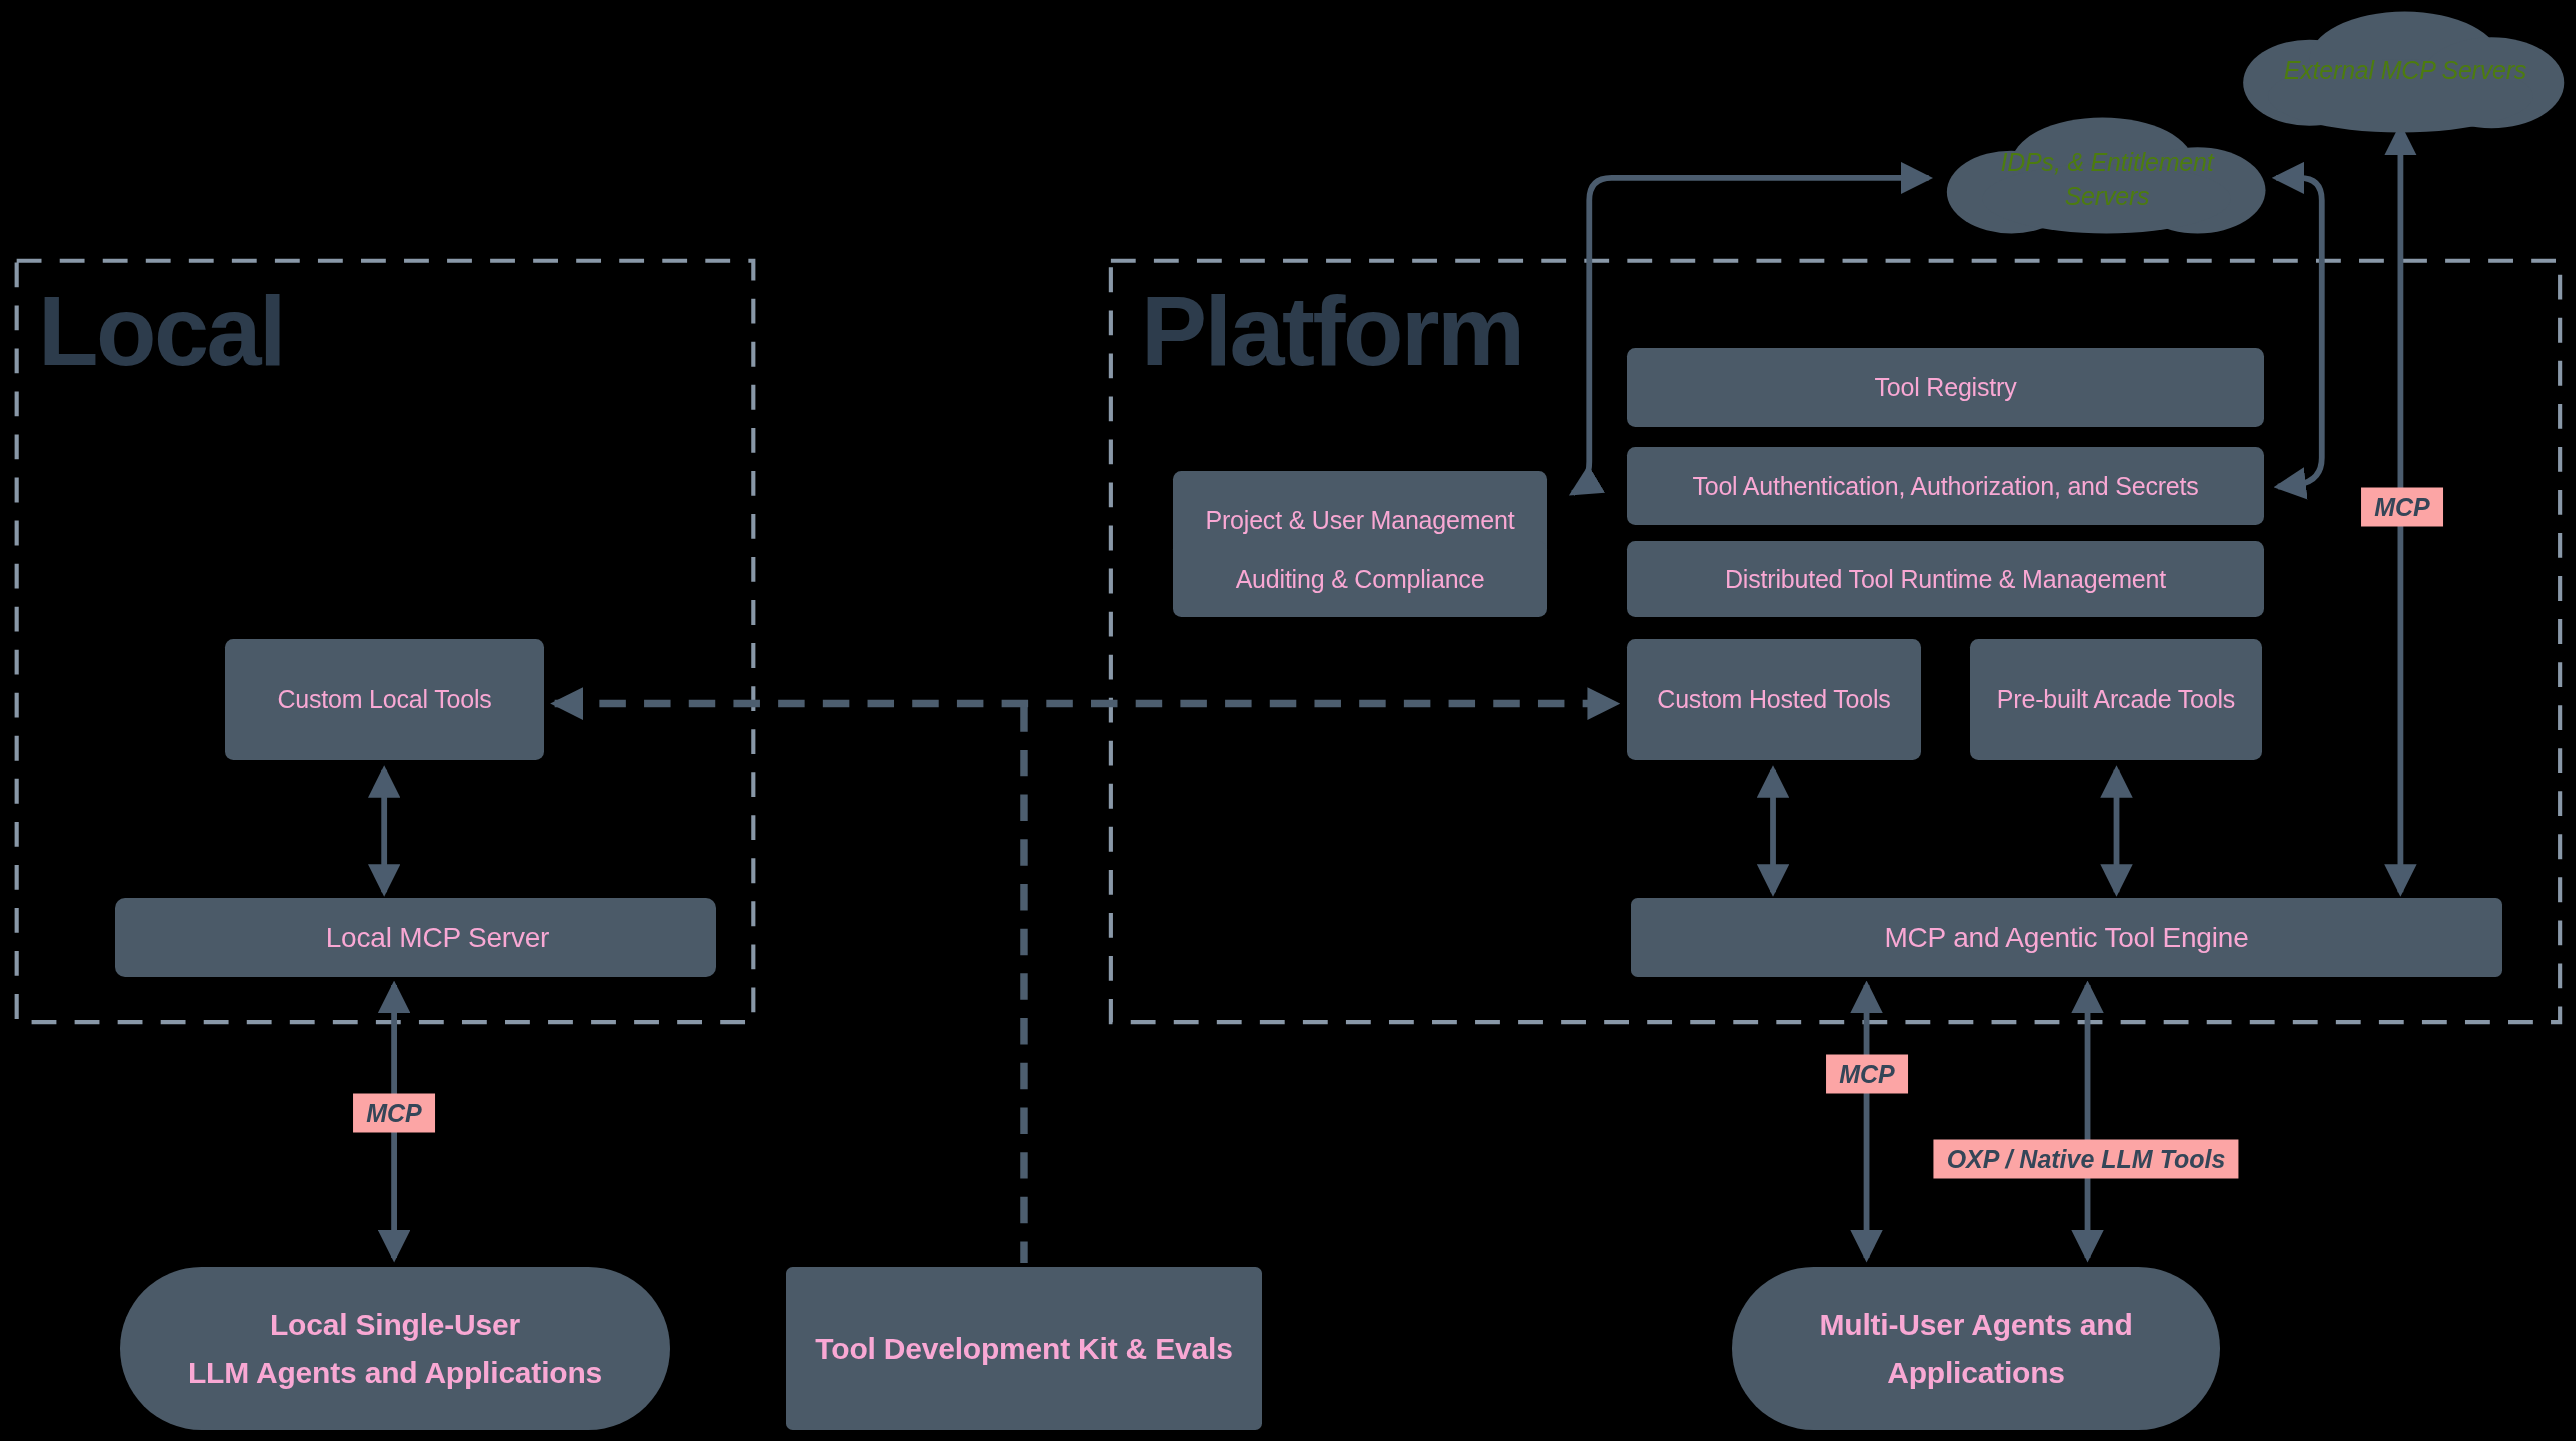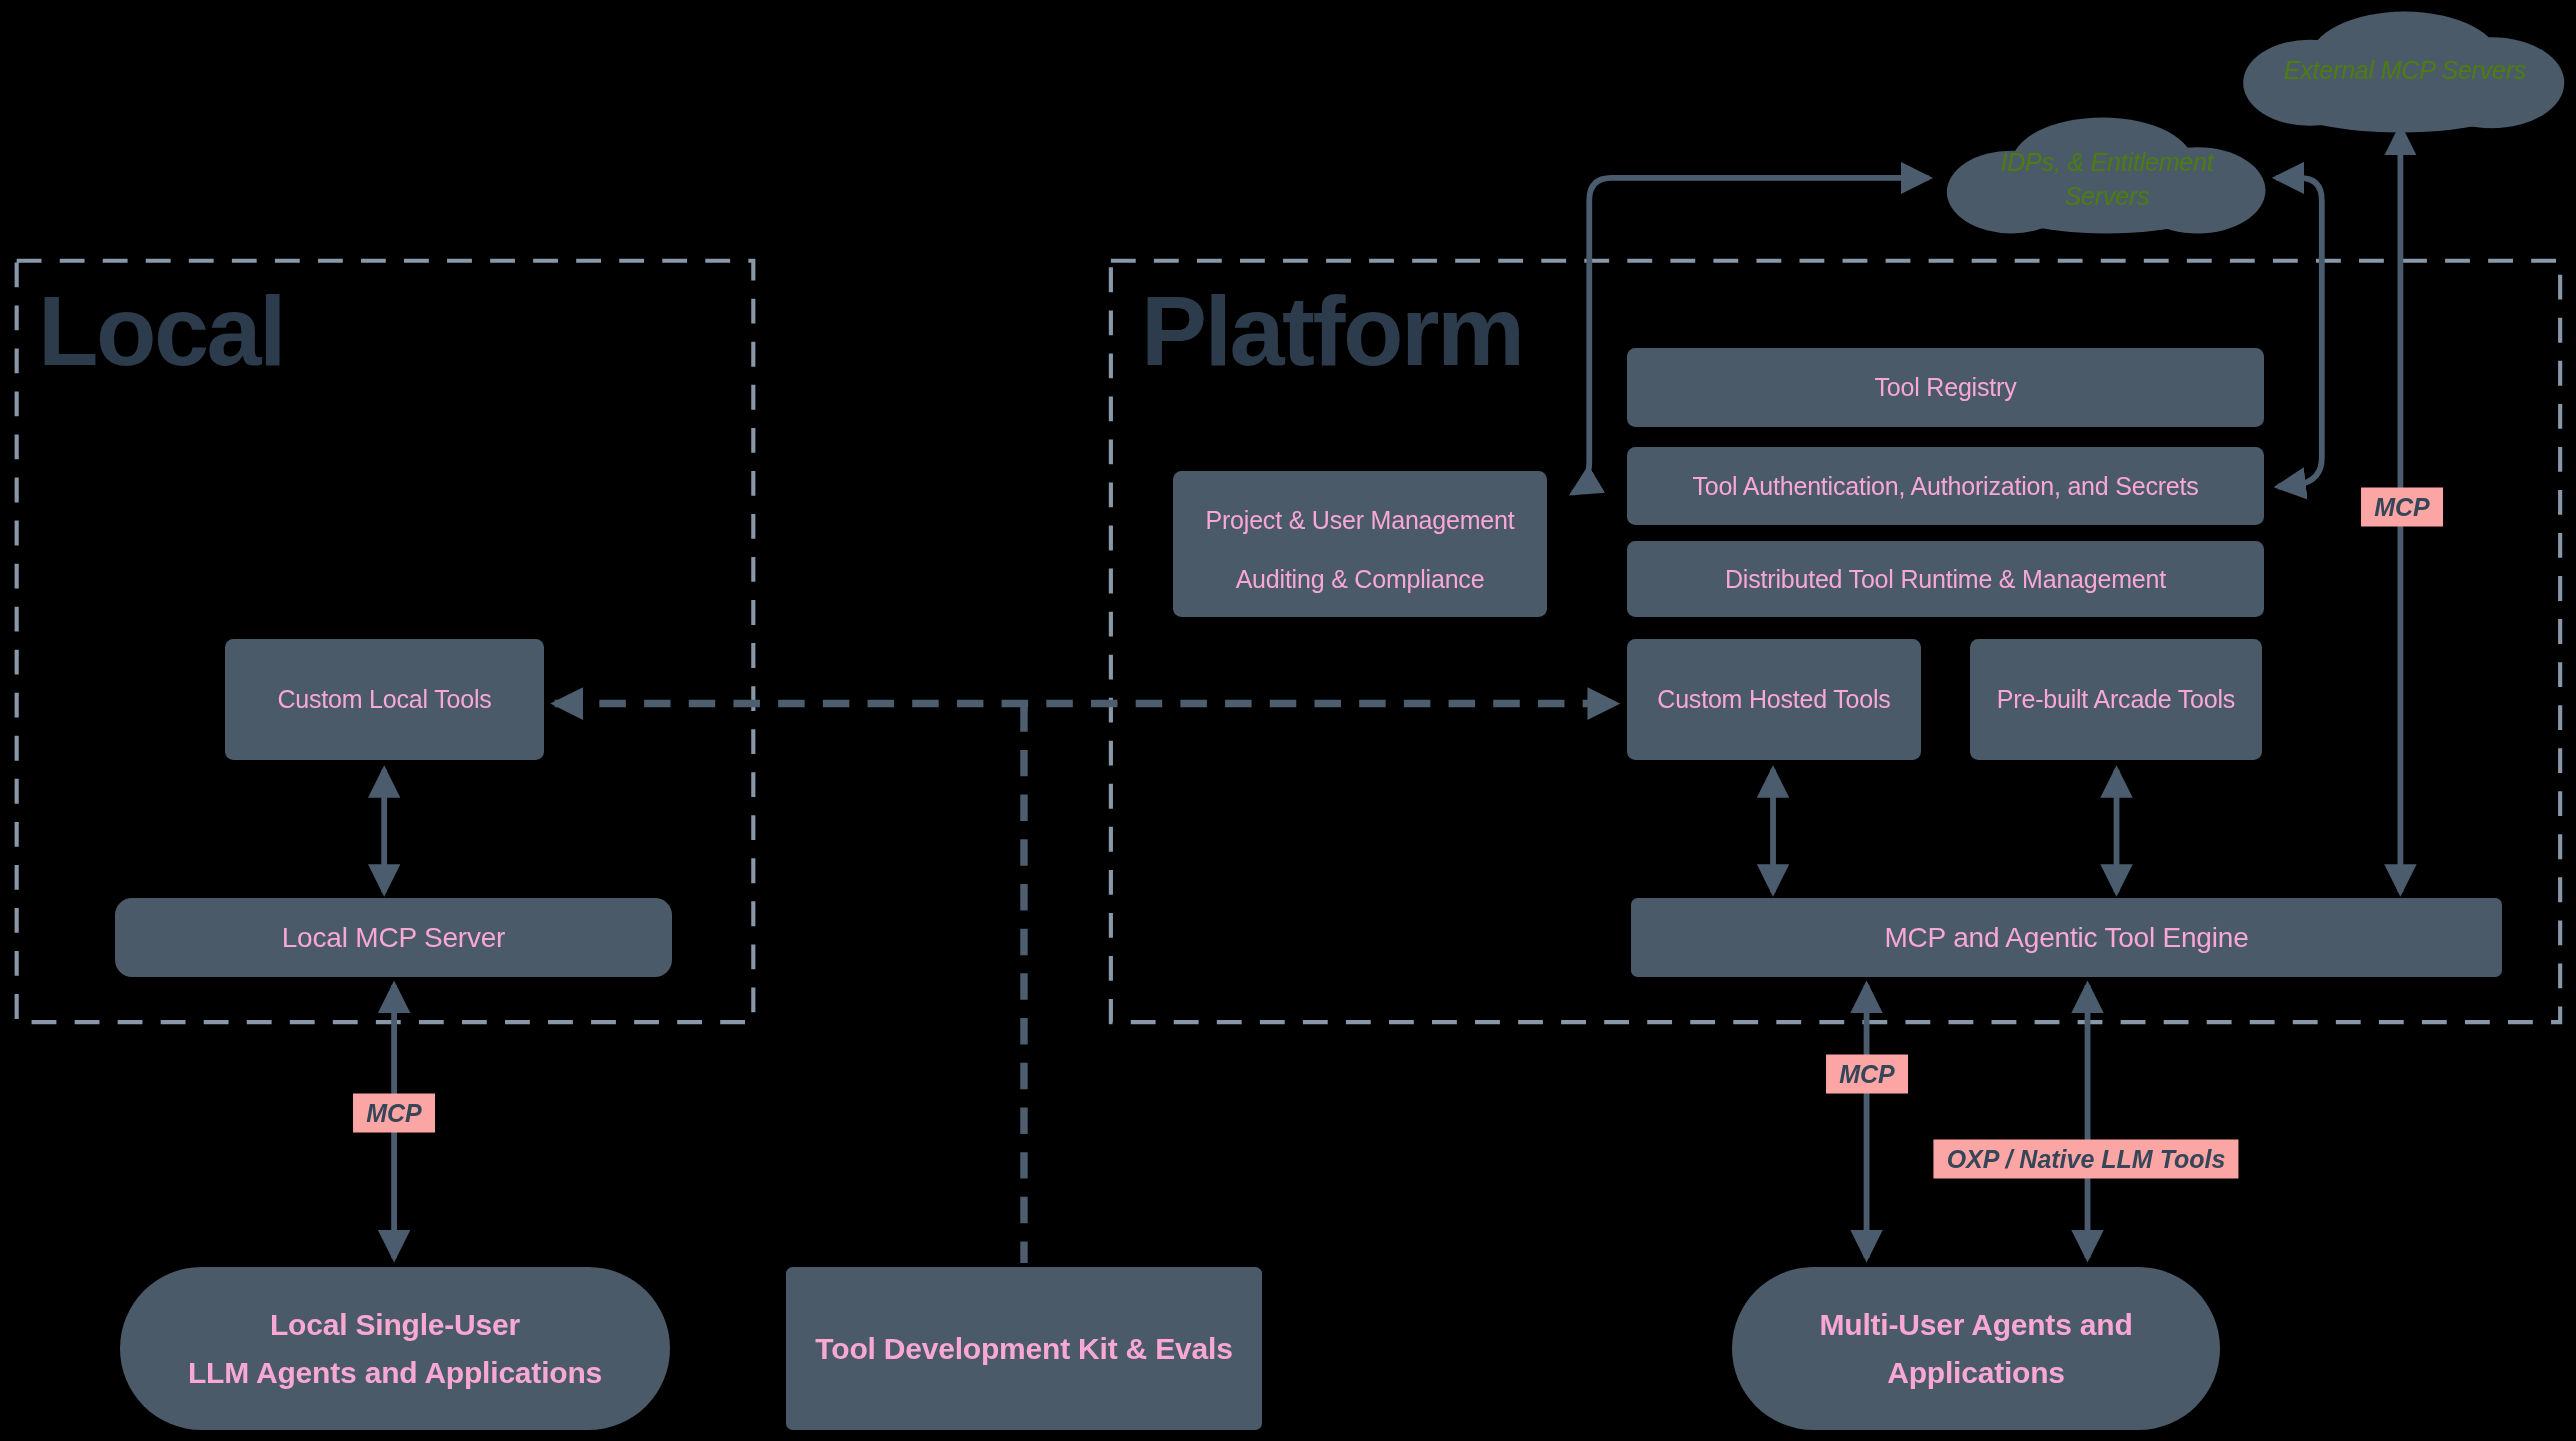--- a/index.html
+++ b/index.html
@@ -69,21 +69,21 @@
 <div class="region-title" style="left:38px;top:281px;">Local</div>
 <div class="region-title" style="left:1141px;top:281px;">Platform</div>
 
 <div class="cloud-label" style="left:2405px;top:71px;width:298px;">External MCP Servers</div>
 <div class="cloud-label" style="left:2107px;top:180px;width:298px;">
   <span>IDPs, &amp; Entitlement</span>
   <span>Servers</span>
 </div>
 
 <div class="node small" style="left:225px;top:639px;width:319px;height:121px;">Custom Local Tools</div>
-<div class="node mid" style="left:115px;top:898px;width:557px;height:79px;border-radius:17px;">Local MCP Server</div>
+<div class="node mid" style="left:115px;top:898px;width:557px;height:79px;border-radius:10px;padding-left:44px;">Local MCP Server</div>
 
 <div class="node small" style="left:1627px;top:348px;width:637px;height:79px;">Tool Registry</div>
 <div class="node small" style="left:1173px;top:447px;width:374px;height:98px;margin-top:24px;">Project &amp; User Management</div>
 <div class="node small" style="left:1627px;top:447px;width:637px;height:78px;">Tool Authentication, Authorization, and Secrets</div>
 <div class="node small" style="left:1173px;top:541px;width:374px;height:76px;">Auditing &amp; Compliance</div>
 <div class="node small" style="left:1627px;top:541px;width:637px;height:76px;">Distributed Tool Runtime &amp; Management</div>
 <div class="node small" style="left:1627px;top:639px;width:294px;height:121px;">Custom Hosted Tools</div>
 <div class="node small" style="left:1970px;top:639px;width:292px;height:121px;">Pre-built Arcade Tools</div>
 <div class="node mid" style="left:1631px;top:898px;width:871px;height:79px;border-radius:6.6px;">MCP and Agentic Tool Engine</div>
 

